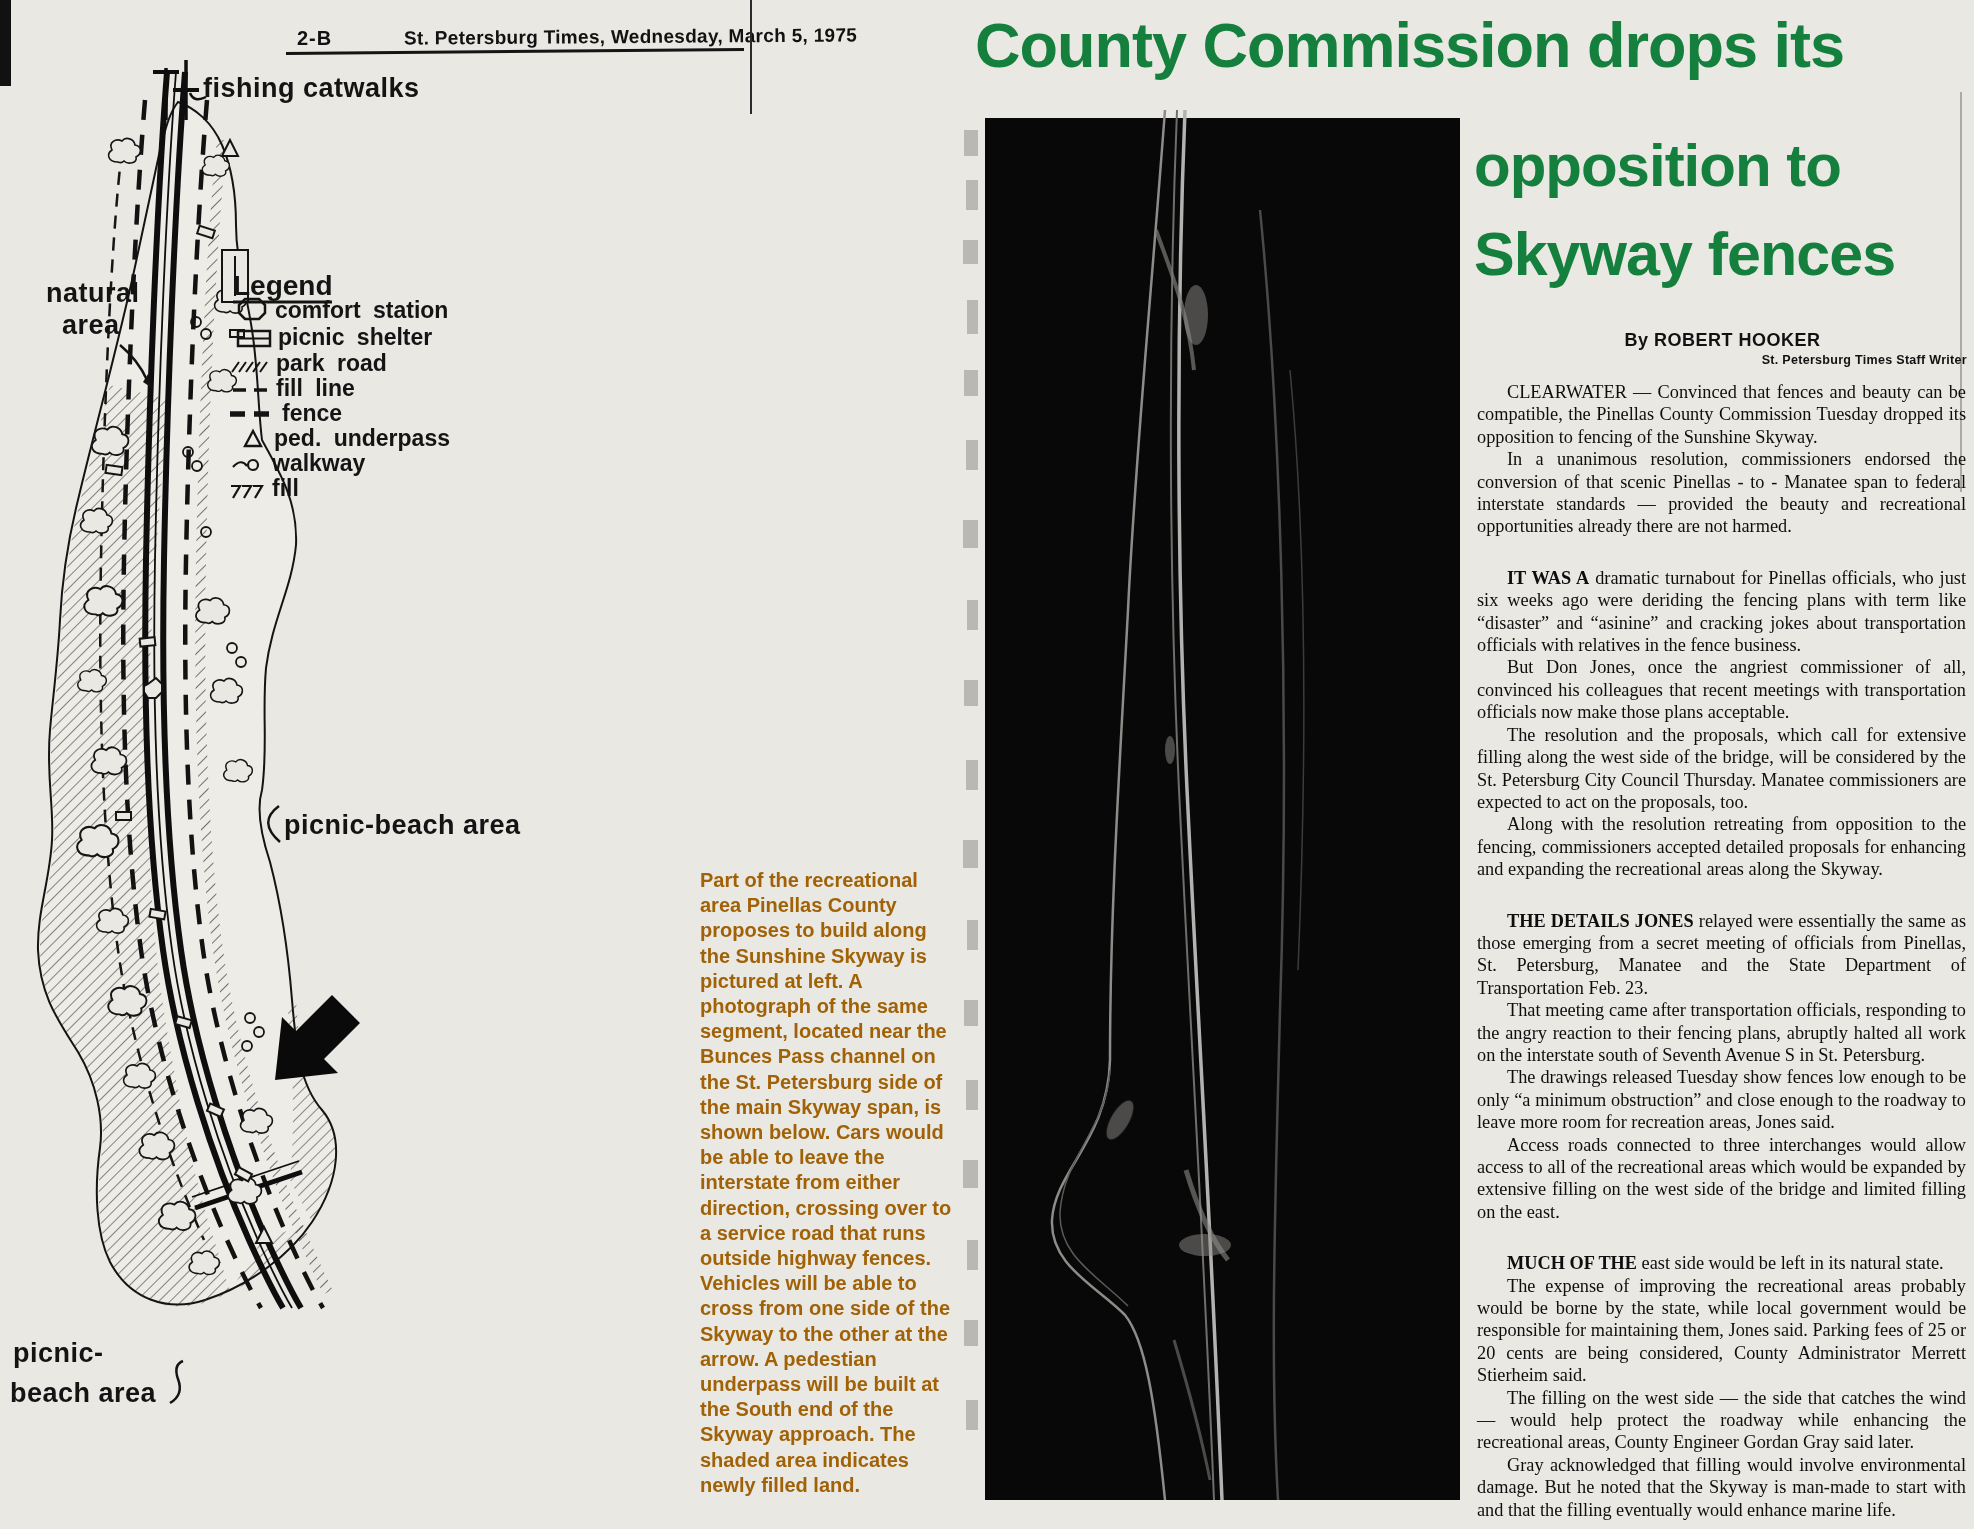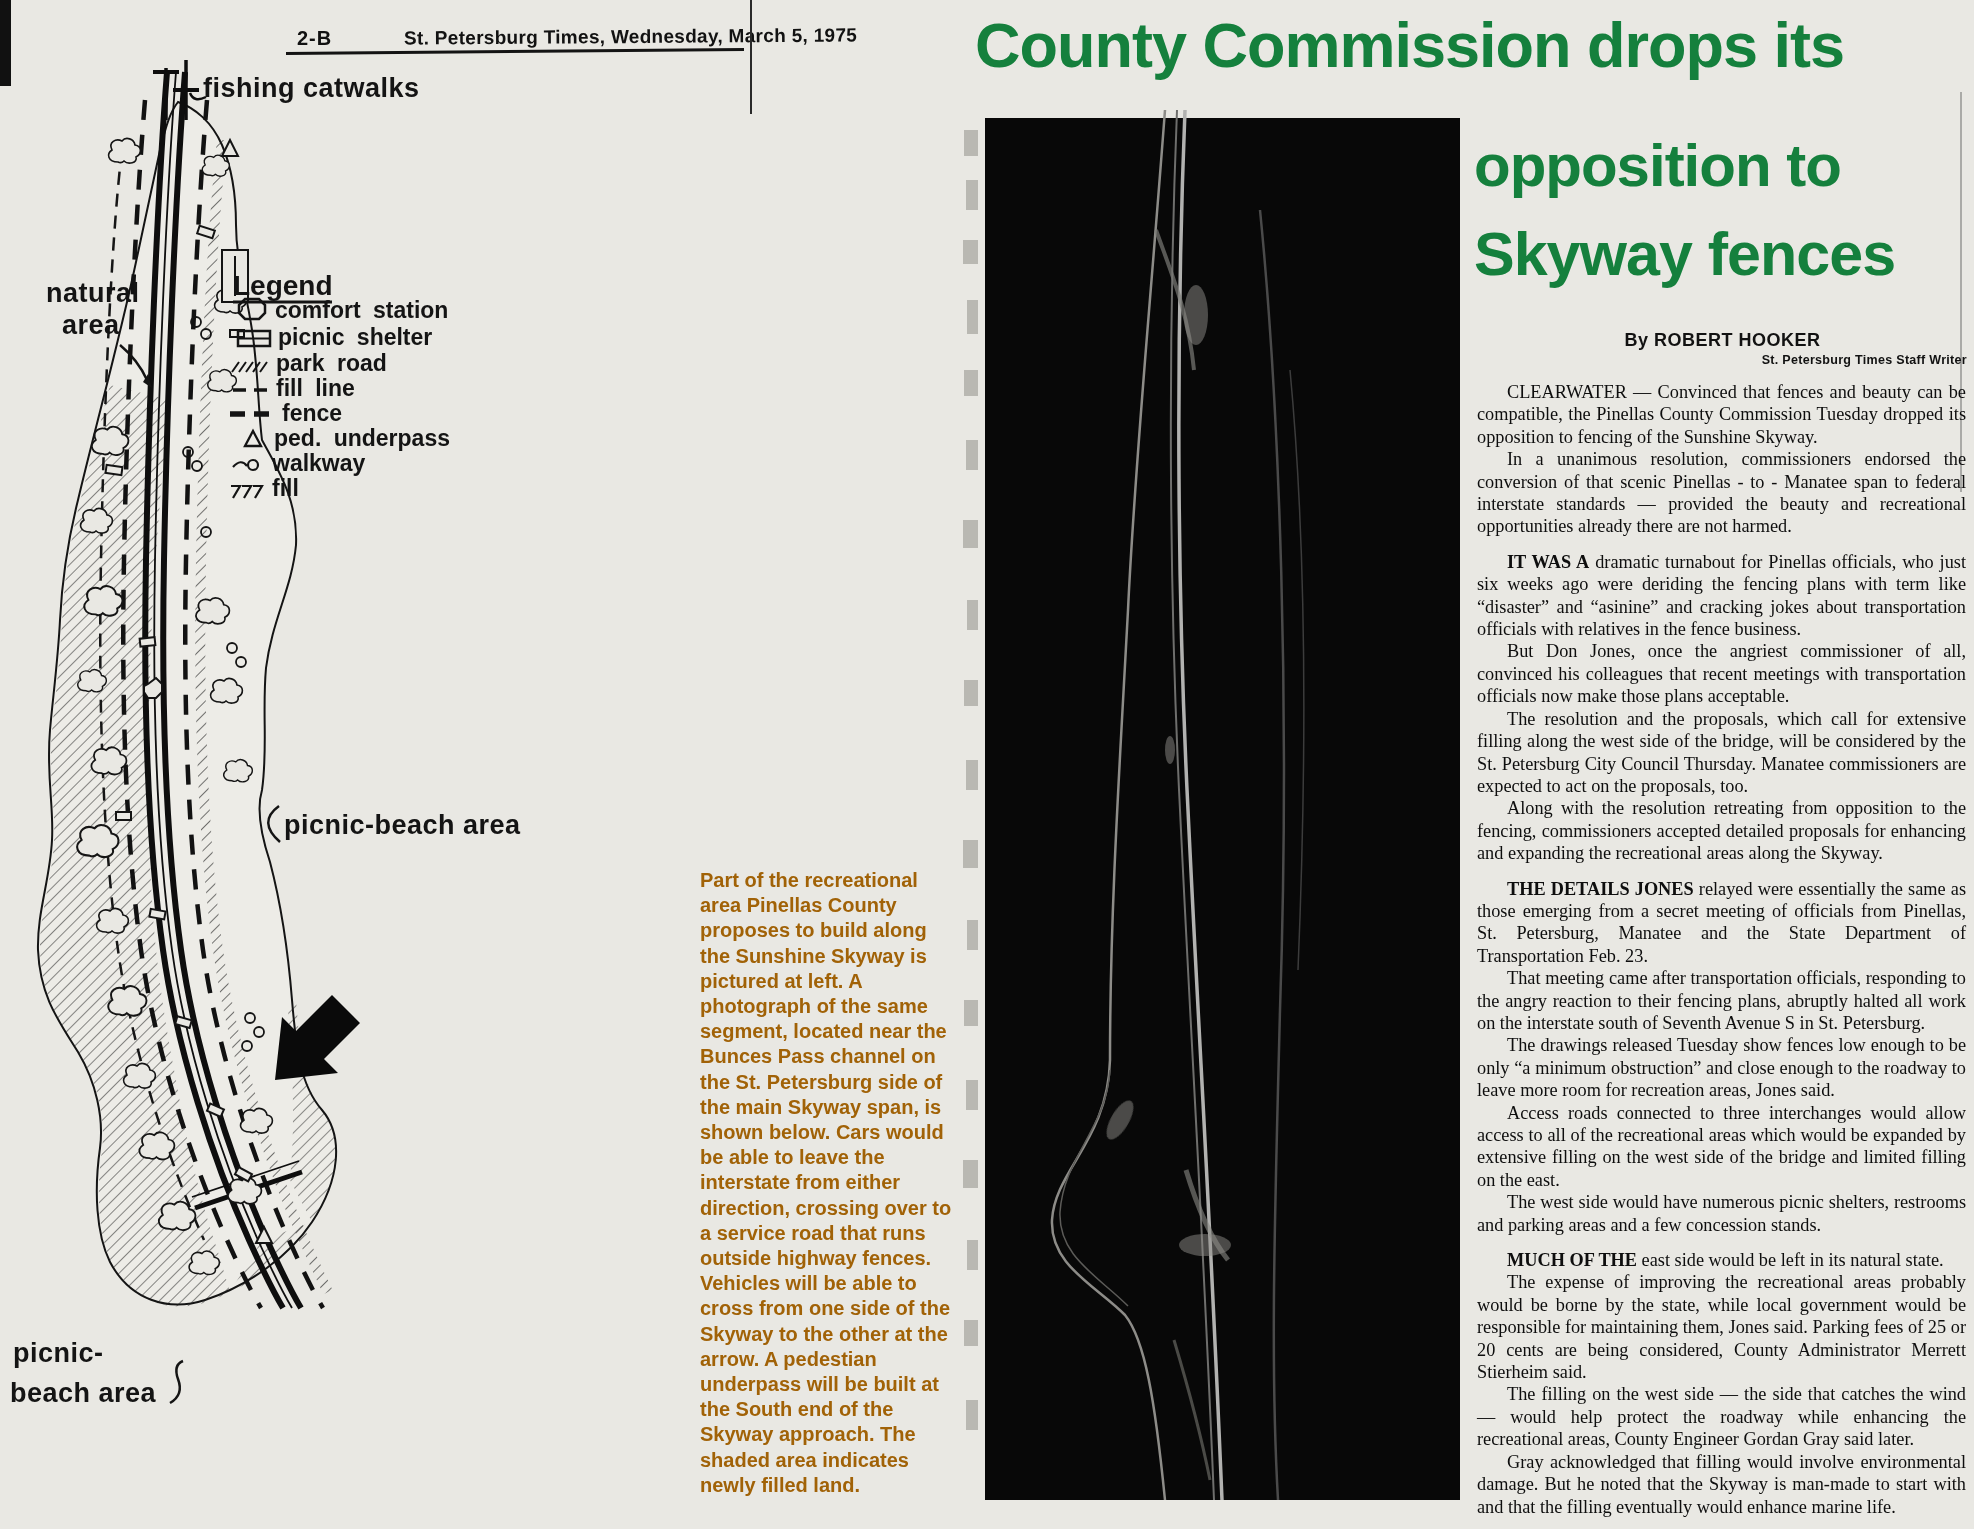--- a/index.html
+++ b/index.html
@@ -27,21 +27,21 @@
   .hl2{left:1474px;top:136px;font-size:60px;}
   .hl3{left:1474px;top:224px;font-size:61px;}
   
   .byline-wrap{left:1478px;top:330px;width:489px;text-align:center;}
   .byline{font-size:18px;font-weight:bold;letter-spacing:.5px;}
   .byline-org{font-size:12.5px;font-weight:bold;margin-top:2px;letter-spacing:.3px;text-align:right;}
   
   .article{left:1477px;top:381px;width:489px;font-family:"Liberation Serif",serif;
            font-size:18.3px;line-height:22.4px;text-align:justify;color:#0e0e0e;}
   .article p{margin:0;text-indent:30px;}
-  .article p.gap{margin-top:13px;}
+  .article p.gap{margin-top:29px;}
   .article strong{font-weight:bold;}
 </style>
 </head>
 <body>
 
 <div class="abs edge-mark"></div>
 <div class="abs pageno">2-B</div>
 <div class="abs masthead">St. Petersburg Times, Wednesday, March 5, 1975</div>
 <div class="abs headrule"></div>
 <div class="abs gutter"></div>
@@ -267,18 +267,17 @@
     <p>CLEARWATER — Convinced that fences and beauty can be compatible, the Pinellas County Commission Tuesday dropped its opposition to fencing of the Sunshine Skyway.</p>
     <p>In a unanimous resolution, commissioners endorsed the conversion of that scenic Pinellas - to - Manatee span to federal interstate standards — provided the beauty and recreational opportunities already there are not harmed.</p>
     <p class="gap"><strong>IT WAS A</strong> dramatic turnabout for Pinellas officials, who just six weeks ago were deriding the fencing plans with term like “disaster” and “asinine” and cracking jokes about transportation officials with relatives in the fence business.</p>
     <p>But Don Jones, once the angriest commissioner of all, convinced his colleagues that recent meetings with transportation officials now make those plans acceptable.</p>
     <p>The resolution and the proposals, which call for extensive filling along the west side of the bridge, will be considered by the St. Petersburg City Council Thursday. Manatee commissioners are expected to act on the proposals, too.</p>
     <p>Along with the resolution retreating from opposition to the fencing, commissioners accepted detailed proposals for enhancing and expanding the recreational areas along the Skyway.</p>
     <p class="gap"><strong>THE DETAILS JONES</strong> relayed were essentially the same as those emerging from a secret meeting of officials from Pinellas, St. Petersburg, Manatee and the State Department of Transportation Feb. 23.</p>
     <p>That meeting came after transportation officials, responding to the angry reaction to their fencing plans, abruptly halted all work on the interstate south of Seventh Avenue S in St. Petersburg.</p>
     <p>The drawings released Tuesday show fences low enough to be only “a minimum obstruction” and close enough to the roadway to leave more room for recreation areas, Jones said.</p>
     <p>Access roads connected to three interchanges would allow access to all of the recreational areas which would be expanded by extensive filling on the west side of the bridge and limited filling on the east.</p>
-    <p>The west side would have numerous picnic shelters, restrooms and parking areas and a few concession stands.</p>
     <p class="gap"><strong>MUCH OF THE</strong> east side would be left in its natural state.</p>
     <p>The expense of improving the recreational areas probably would be borne by the state, while local government would be responsible for maintaining them, Jones said. Parking fees of 25 or 20 cents are being considered, County Administrator Merrett Stierheim said.</p>
     <p>The filling on the west side — the side that catches the wind — would help protect the roadway while enhancing the recreational areas, County Engineer Gordan Gray said later.</p>
     <p>Gray acknowledged that filling would involve environmental damage. But he noted that the Skyway is man-made to start with and that the filling eventually would enhance marine life.</p>
   </div>
 
 </body></html>

